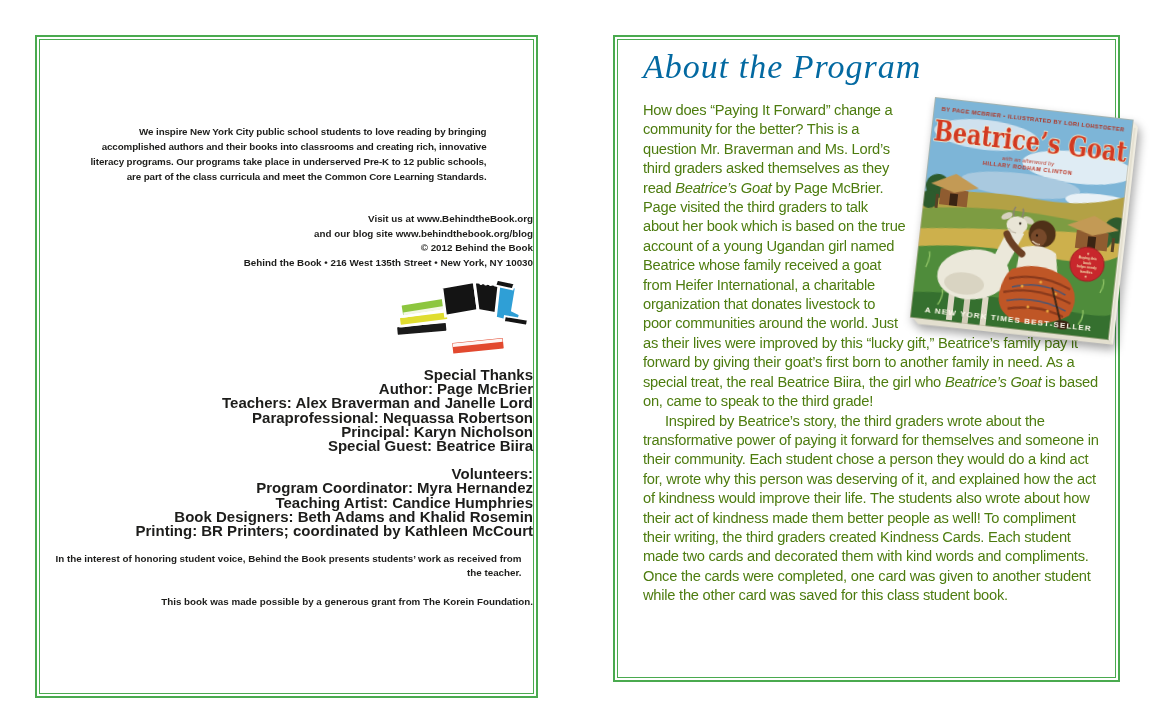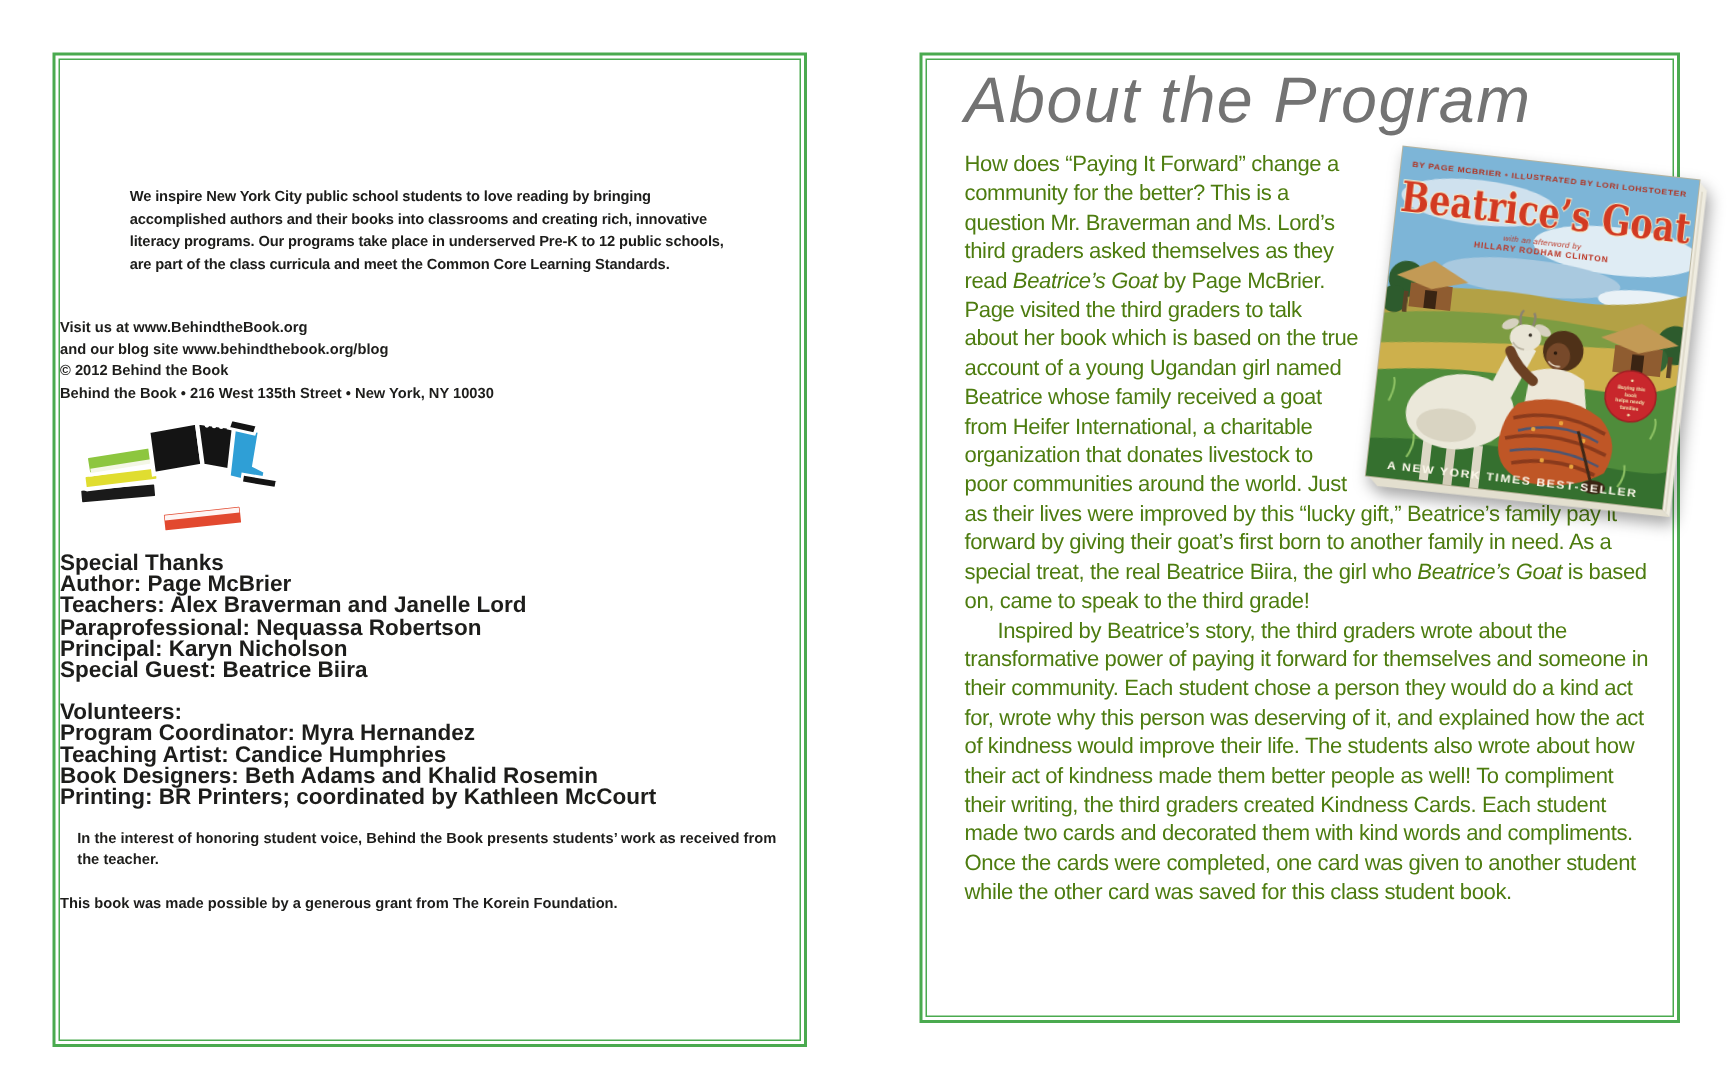--- a/index.html
+++ b/index.html
@@ -6,36 +6,36 @@
   body{
     width:1152px;height:720px;position:relative;background:#ffffff;
     font-family:"Liberation Sans", sans-serif;color:#1d1d1b;overflow:hidden;
   }
   .page{position:absolute;border:2px solid #4aaa4f;background:#fff;}
   .page-inner{position:absolute;inset:2px;border:1px solid #4aaa4f;}
   .page-left{left:35px;top:35px;width:499px;height:659px;}
   .page-right{left:613px;top:35px;width:503px;height:643px;}
 
   
-  .left-content{position:absolute;inset:0;text-align:left;}
+  .left-content{position:absolute;inset:0;text-align:right;}
   .mission{margin:84px auto 0;max-width:400px;font-size:9.8px;font-weight:bold;
            line-height:15px;letter-spacing:-0.1px;}
   .contact{margin-top:28px;font-size:9.8px;font-weight:bold;line-height:14.5px;}
   .logo-wrap{margin-top:4px;}
   .credits{font-size:15px;font-weight:bold;line-height:14.2px;}
   .credits.thanks{margin-top:2px;}
   .credits.vols{margin-top:14px;}
   .notice{margin:14px auto 0;max-width:470px;font-size:9.8px;font-weight:bold;line-height:14.2px;}
   .grant{margin-top:14px;font-size:9.8px;font-weight:bold;line-height:14.2px;}
 
   
   .right-content{position:absolute;left:28px;top:8px;right:14px;bottom:6px;}
   .program-title{
-    margin:0 0 12px 0;font-family:Liberation Sans, sans-serif;font-style:italic;font-weight:normal;
-    font-size:43px;line-height:44px;color:#737373;letter-spacing:1px;
+    margin:0 0 12px 0;font-family:Liberation Serif, serif;font-style:italic;font-weight:normal;
+    font-size:34px;line-height:44px;color:#0369a1;letter-spacing:1px;
   }
   .body-text{font-size:14.7px;line-height:19.4px;letter-spacing:-0.25px;text-align:left;color:#4d7c0f;}
   .body-text p{margin:0;}
   .para2{text-indent:22px;}
   .ital{font-style:italic;}
   .wrap-spacer{float:right;width:198px;height:230px;}
 
   .book{
     position:absolute;left:320px;top:60px;width:206px;height:228px;
     transform:rotate(6.5deg);transform-origin:0 0;z-index:5;

